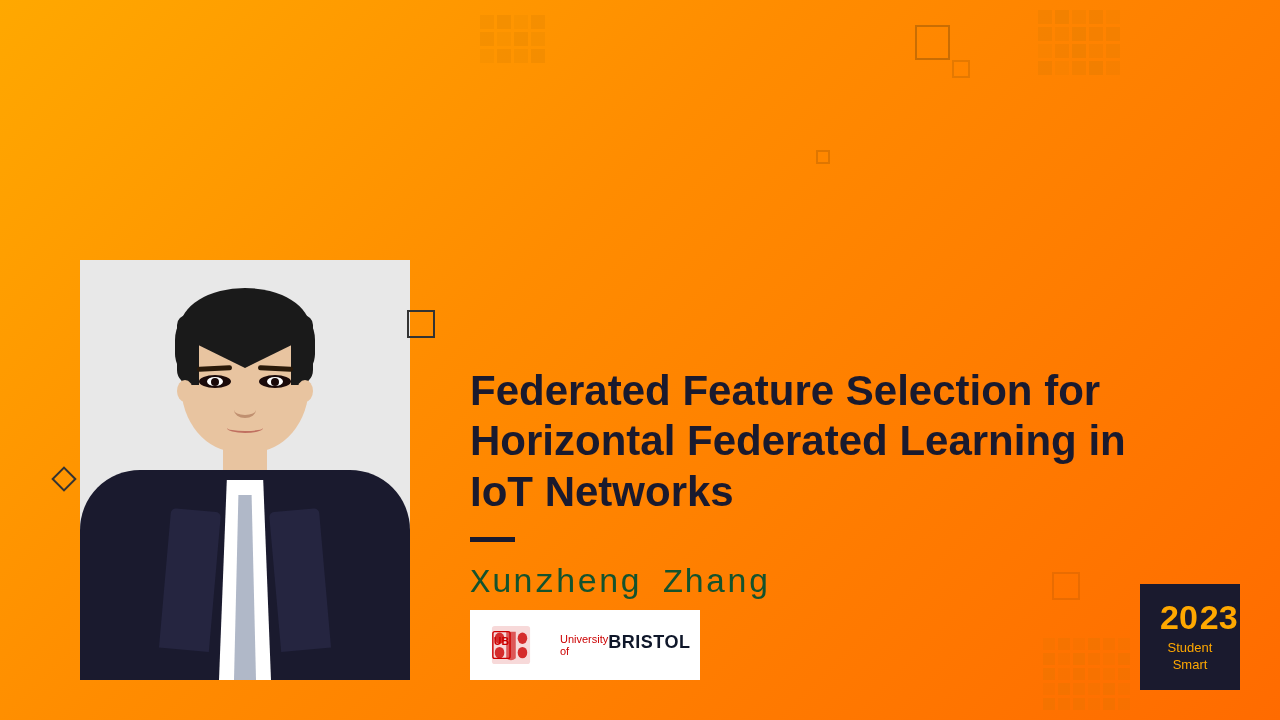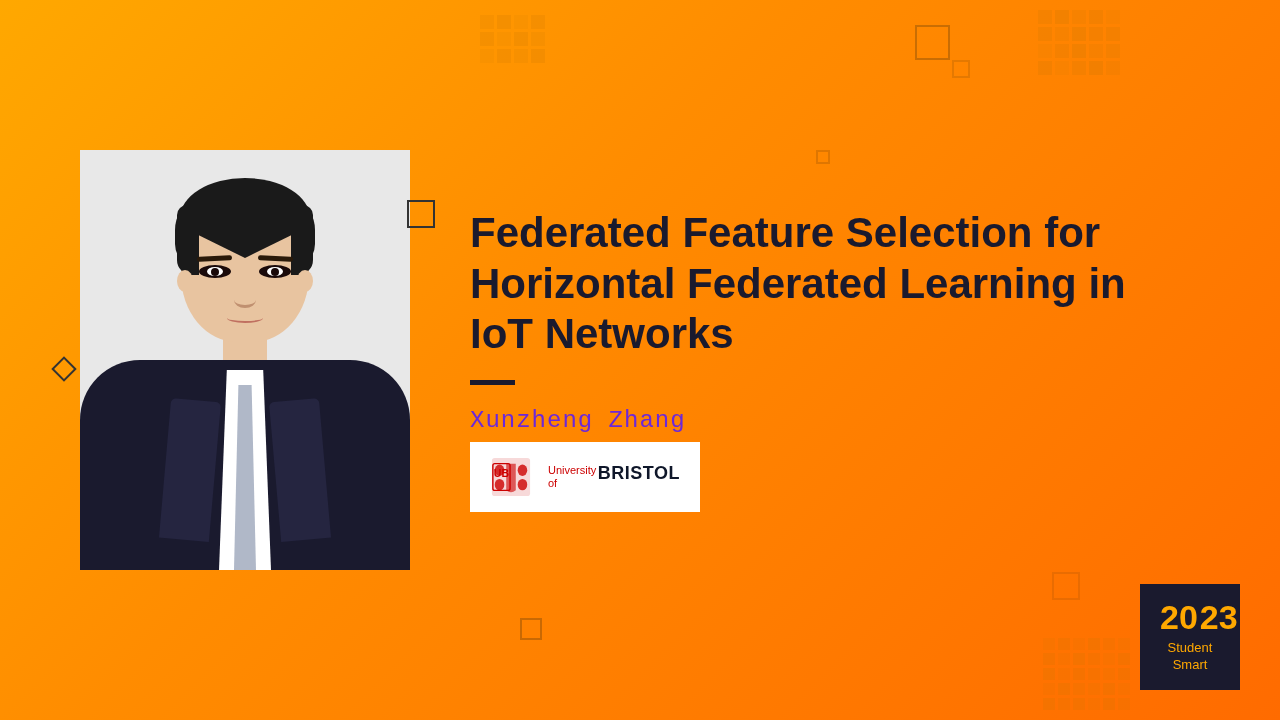--- a/index.html
+++ b/index.html
@@ -28,21 +28,21 @@
       background: transparent;
       z-index: 2;
     }
 
     
     .content {
       position: absolute;
       inset: 0;
       z-index: 10;
       display: flex;
-      align-items: center;
+      align-items: flex-end;
       padding: 40px 80px;
       gap: 60px;
     }
 
     
     .photo-section {
       flex-shrink: 0;
       display: flex;
       align-items: center;
       justify-content: center;
@@ -106,44 +106,44 @@
     }
 
     .title-divider {
       width: 45px;
       height: 5px;
       background: #1a1a2e;
       margin-bottom: 22px;
     }
 
     .speaker-name {
-      font-size: 24px;
+      font-size: 34px;
       font-weight: 400;
-      color: #6d28d9;
+      color: #14532d;
       margin-bottom: 8px;
       font-family: 'Courier New', monospace;
       letter-spacing: 1px;
     }
 
     .speaker-role {
       font-size: 20px;
       font-weight: 400;
       color: #1a1a2e;
       margin-bottom: 30px;
       font-family: 'Courier New', monospace;
       letter-spacing: 0.5px;
     }
 
     
     .university-box {
       background: white;
       padding: 14px 20px;
       display: inline-flex;
       align-items: center;
-      gap: 16px;
+      gap: 28px;
       max-width: 230px;
     }
 
     .university-crest {
       width: 42px;
       height: 42px;
       flex-shrink: 0;
     }
 
     .university-text {

